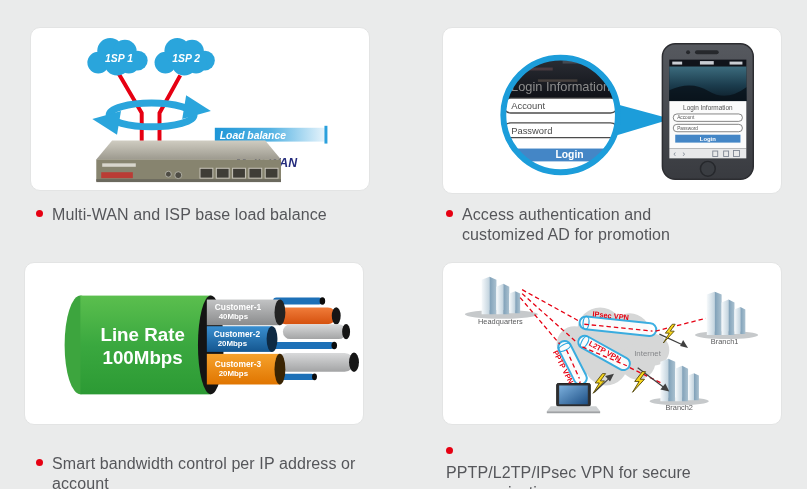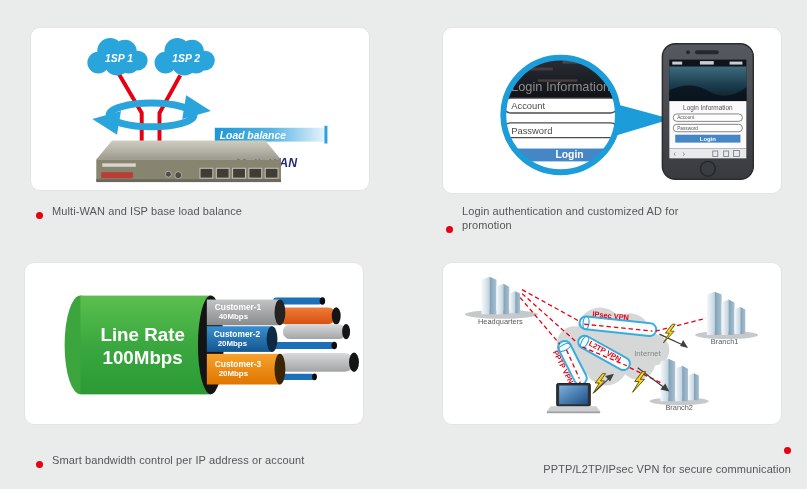--- a/index.html
+++ b/index.html
@@ -11,22 +11,22 @@
   .card{
     position:absolute;background:#ffffff;border:1px solid #e3e4e4;
     border-radius:10px;box-sizing:border-box;overflow:hidden;
   }
   #card-multiwan{left:30px;top:27px;width:340px;height:164px;font-style:italic;}
   #card-auth{left:442px;top:27px;width:340px;height:167px;}
   #card-bandwidth{left:24px;top:262px;width:340px;height:163px;}
   #card-vpn{left:442px;top:262px;width:340px;height:163px;}
   .card svg{display:block;width:100%;height:100%;}
   .caption{
-    position:absolute;display:flex;align-items:flex-end;gap:9px;
-    color:#55565a;font-size:11px;line-height:1.26;letter-spacing:0.1px;
+    position:absolute;display:flex;align-items:flex-start;gap:9px;
+    color:#55565a;font-size:16px;line-height:1.26;letter-spacing:0.1px;
   }
   .caption .bullet{
     width:7px;height:7px;border-radius:50%;background:#e60012;
     flex:0 0 auto;margin-top:5px;
   }
   #caption-multiwan{left:36px;top:205px;width:330px;}
   #caption-auth{left:446px;top:205px;width:280px;}
   #caption-auth .cap-text{max-width:262px;}
   #caption-bandwidth{left:36px;top:442px;width:345px;margin-top:12px;}
   #caption-vpn{left:446px;top:442px;width:345px;flex-direction:column;}
@@ -182,21 +182,21 @@
         <text x="68" y="107" font-size="9.5" fill="#4c4c4c">Password</text>
         <rect x="74" y="122" width="106" height="13" fill="#4486c6"></rect>
         <text x="127" y="132" font-size="10.5" font-weight="bold" fill="#ffffff" text-anchor="middle">Login</text>
       </g>
       <circle cx="118" cy="88" r="58" fill="none" stroke="#1c9dda" stroke-width="6"></circle>
     </g>
   </svg>
 </div>
 <div class="caption" id="caption-auth">
   <span class="bullet"></span>
-  <span class="cap-text">Login authentication and customized AD for promotion</span>
+  <span class="cap-text">Access authentication and customized AD for promotion</span>
 </div>
 
 <div class="card" id="card-bandwidth">
   <svg viewBox="0 0 340 163">
     <defs>
       <linearGradient id="greenG" x1="0" y1="0" x2="0" y2="1">
         <stop offset="0" stop-color="#5bbf4e"></stop>
           <stop offset="0.5" stop-color="#3aa83f"></stop>
           <stop offset="1" stop-color="#2c9a34"></stop>
       </linearGradient>

